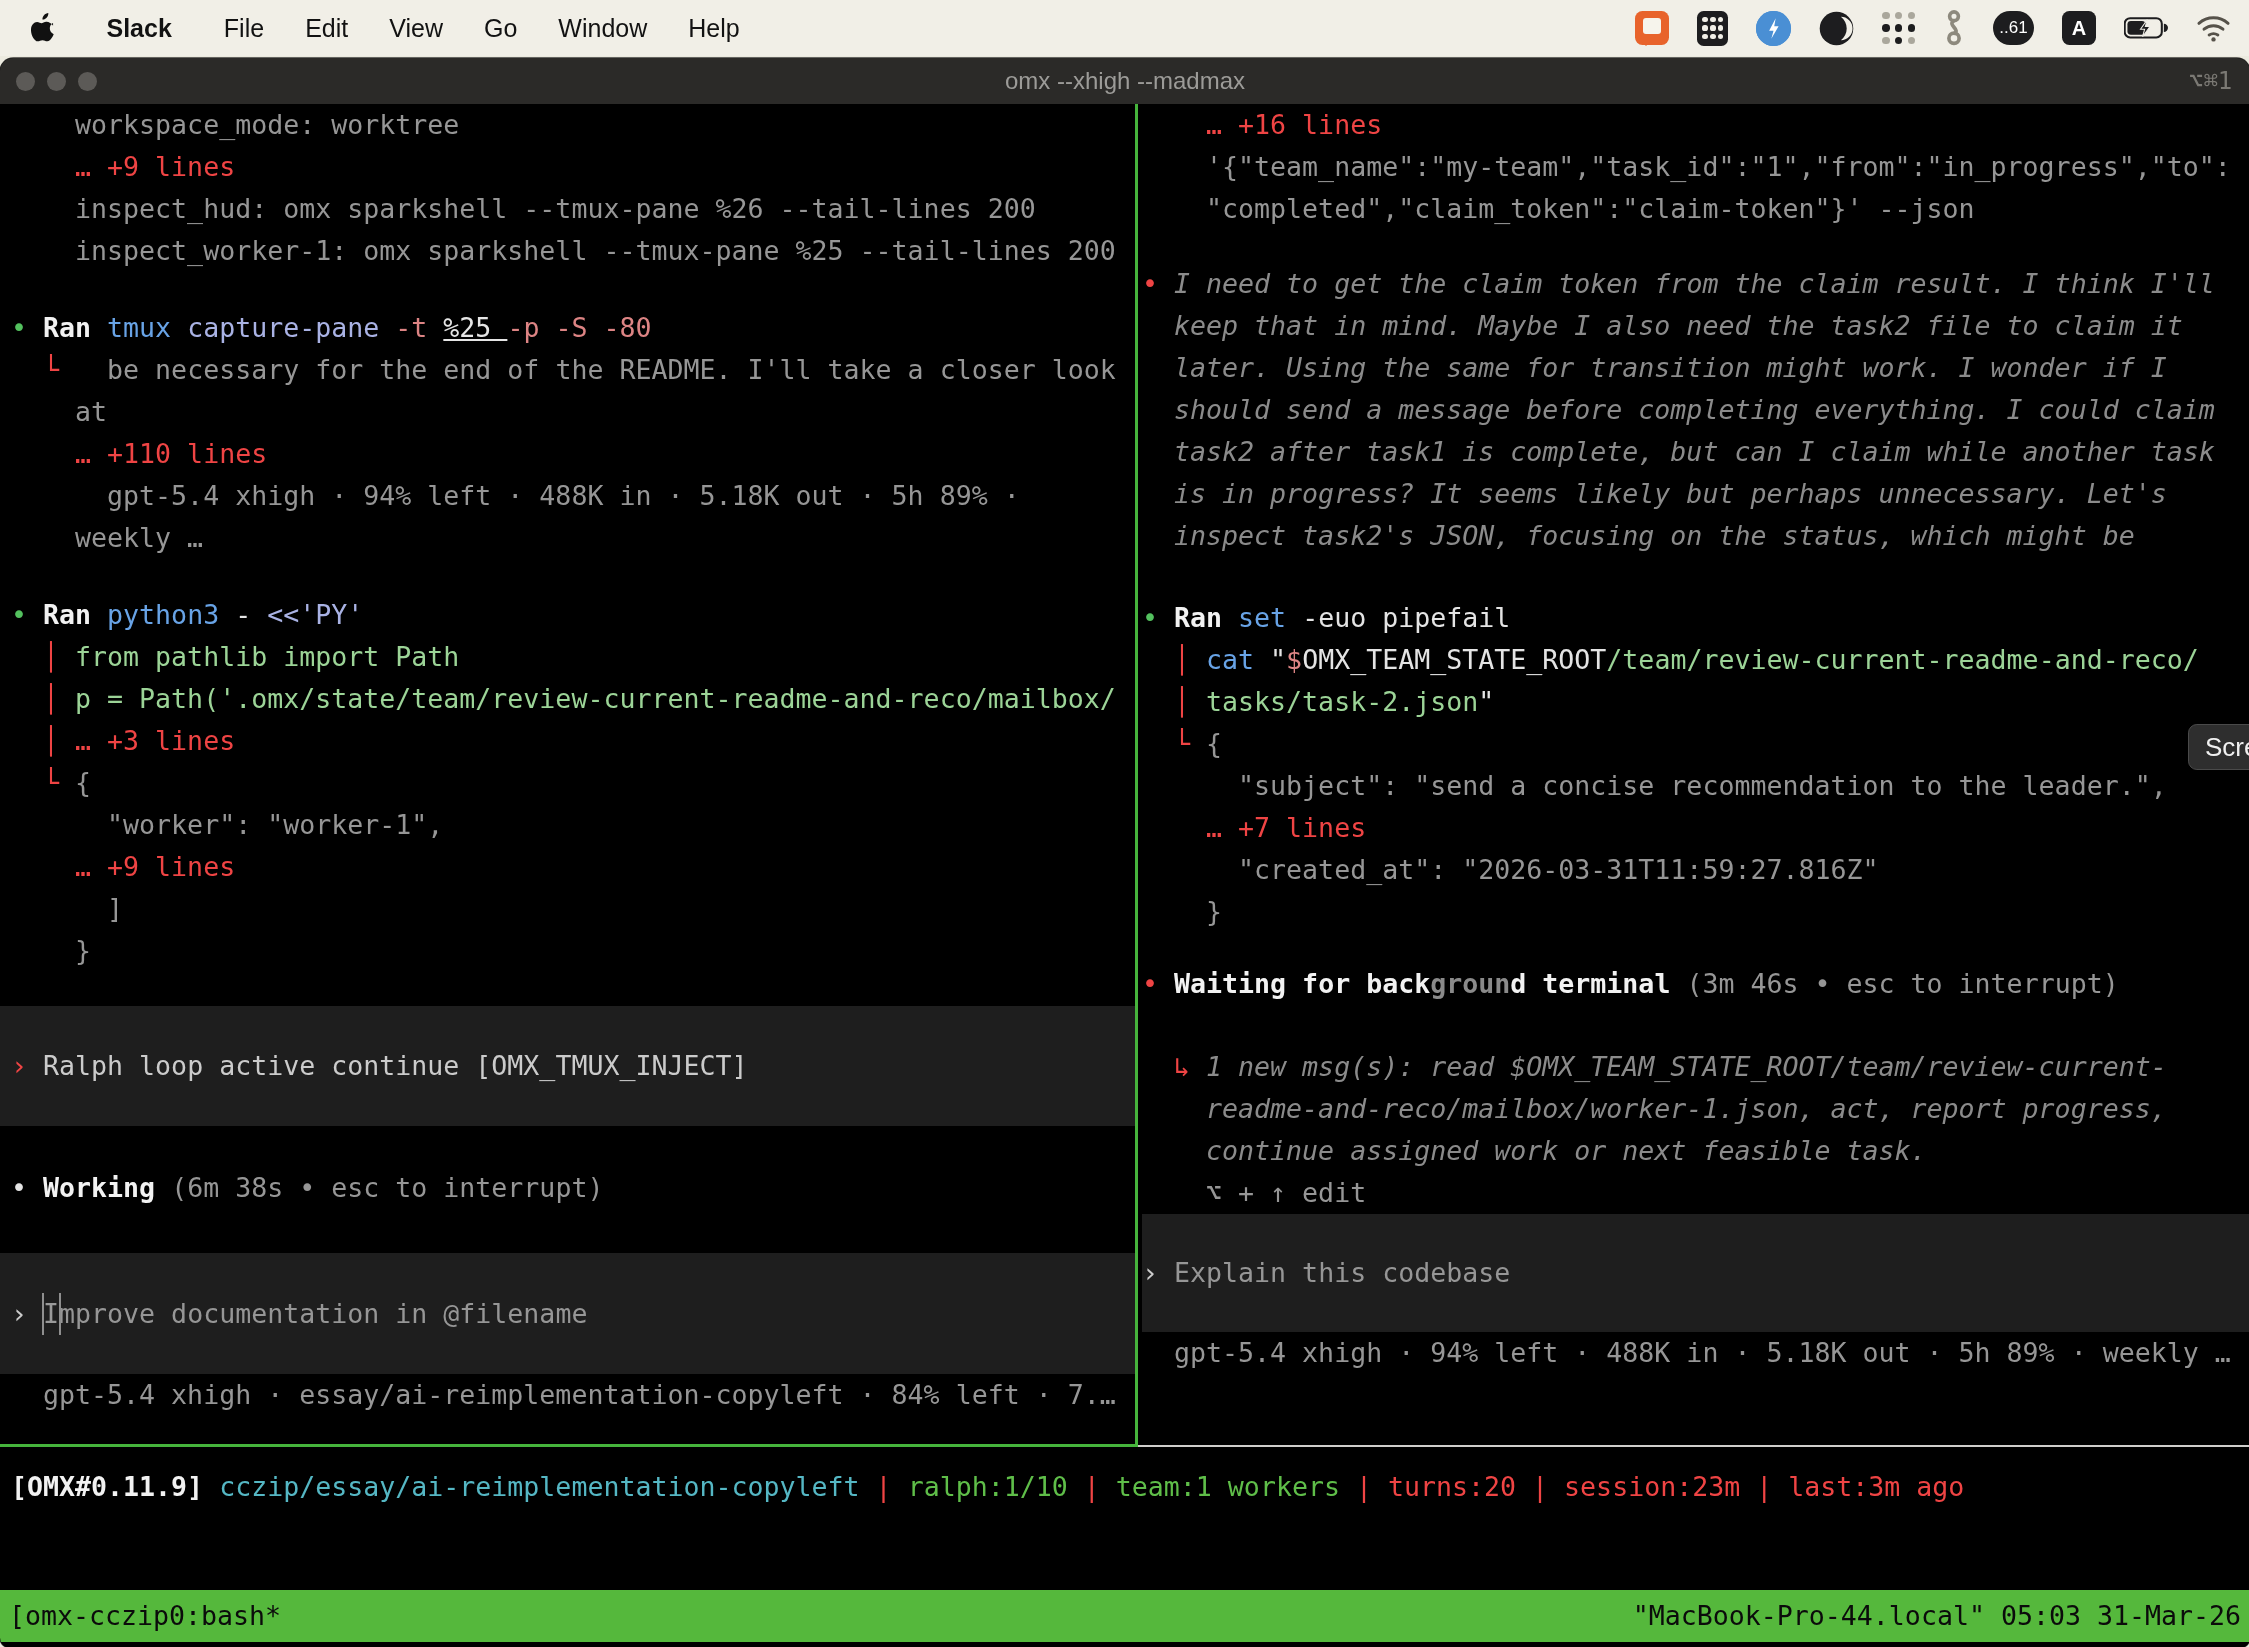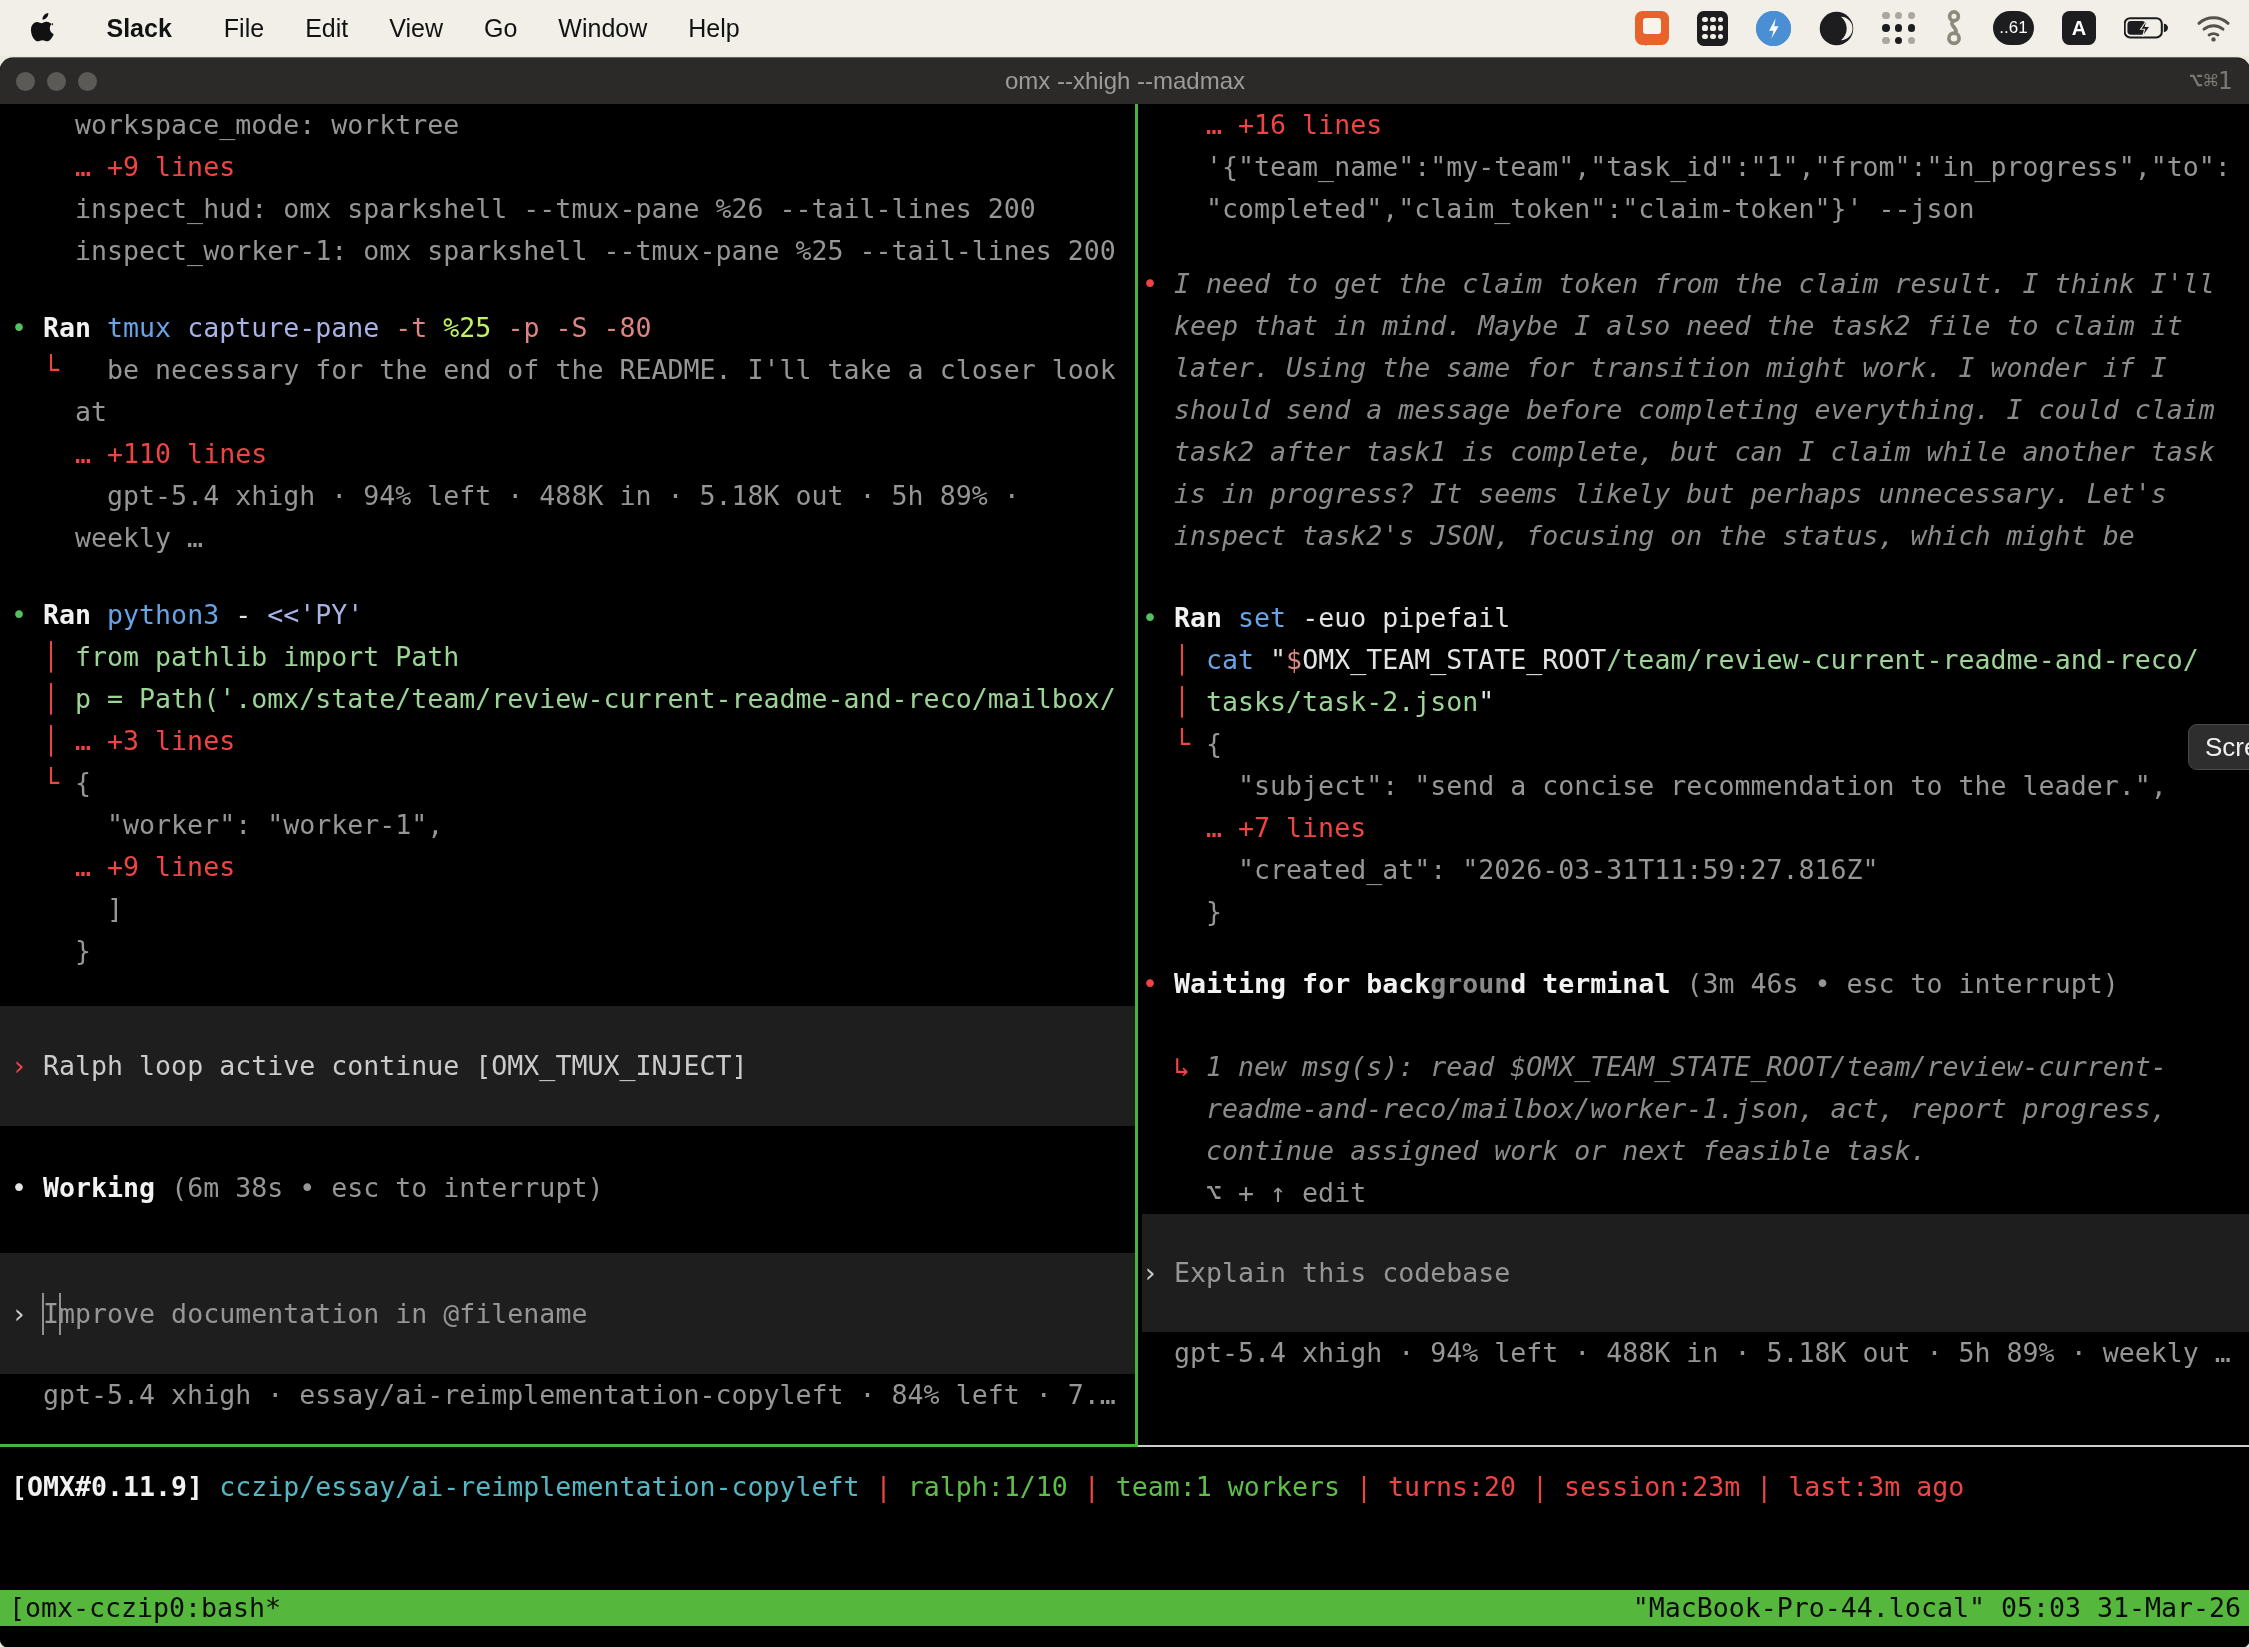--- a/index.html
+++ b/index.html
@@ -78,32 +78,32 @@
   .t-g  { color:#969696; }
   .t-d  { color:#ef4444; }
   .t-lo { color:#cbcbcb; }
   .t-w  { color:#e4e4e4; }
   .t-b  { color:#f2f2f2; font-weight:bold; }
   .t-bd { color:#8a8a8a; font-weight:bold; }
   .t-sgb{ color:#53c15e; }
   .t-bl { color:#68a3e6; }
   .t-pe { color:#a9b2e4; }
   .t-pk { color:#dd8484; }
-  .t-or { color:#bef264; }
+  .t-or { color:#e5e5e5;text-decoration:underline; }
   .t-gr { color:#9cd497; }
   .t-it { color:#8b8b8b; font-style:italic; }
   .t-cy { color:#55b7c4; }
   .t-sg { color:#5fbe49; }
   .t-cur{ color:#9a9a9a; position:relative; }
   .t-cur::after { content:""; position:absolute; left:-1.5px; right:-1.5px; top:-3px; bottom:-3px; border:2.2px solid #8f8f8f; }
 
   .omx-line { position:absolute; left:11px; top:1362px; height:42px; display:flex; align-items:center; white-space:pre; }
 
   .tmuxbar {
-    position:absolute; left:0; right:0; top:1486px; height:36px;
+    position:absolute; left:0; right:0; top:1486px; height:52px;
     background:#55b83c; color:#0b0b0b;
     display:flex; align-items:center; justify-content:space-between;
     padding:0 8.9px; white-space:pre; font-size:26.6px;
   }
 
   .tooltip {
     position:absolute; left:2188px; top:724px; right:-14.8px; height:46px;
     background:#2e2e2e; border:0.7px solid #4a4a4a; border-radius:8.9px;
     color:#f0f0f0; font-family:"Liberation Sans","DejaVu Sans",sans-serif;
     font-size:26px; display:flex; align-items:center; padding-left:16px;

